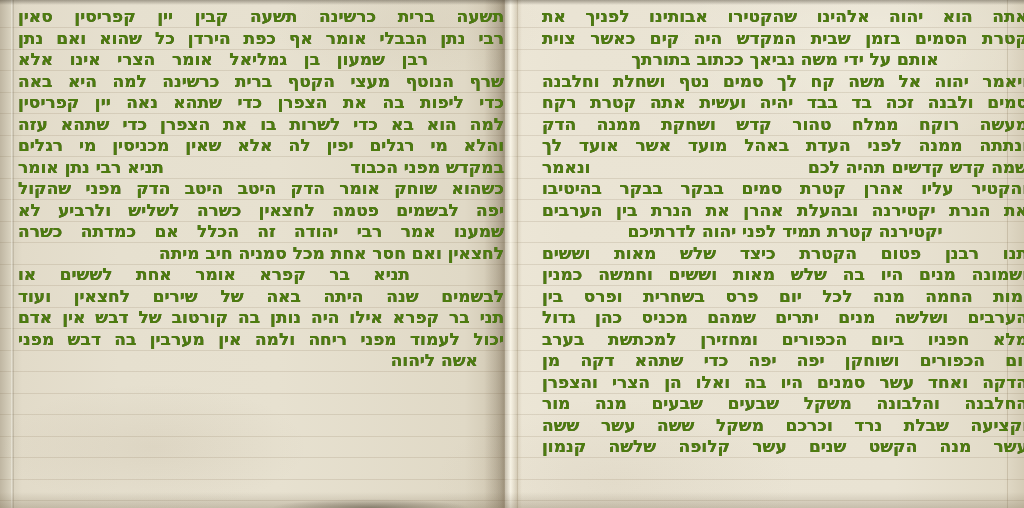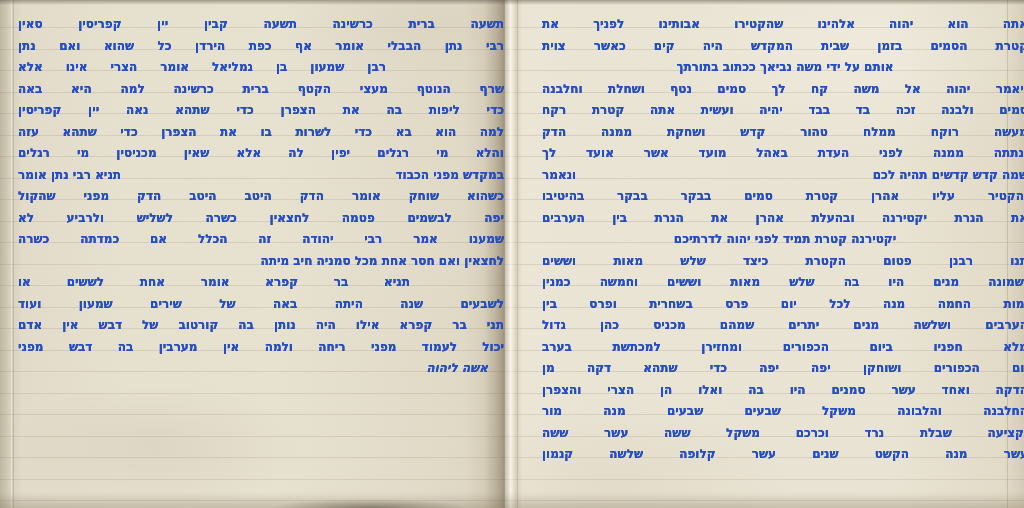--- a/index.html
+++ b/index.html
@@ -69,44 +69,44 @@
     background: linear-gradient(0deg, rgba(110,95,70,0.28), rgba(110,95,70,0));
   }
   #corner-shadow {
     top: auto; bottom: 0; left: 260px; width: 220px; height: 12px;
     background: radial-gradient(60% 100% at 50% 100%, rgba(60,52,38,0.45), rgba(60,52,38,0) 75%);
   }
 
   
   .col {
     position: absolute;
-    top: 14px;
+    top: 6px;
     width: 486px;
     direction: rtl;
     unicode-bidi: embed;
-    color: #1d4ed8;
+    color: #4d7c0f;
     font-weight: 700;
-    font-size: 12px;
+    font-size: 17px;
     line-height: 21.5px;
     text-shadow: 0 0 0.5px rgba(26,21,15,0.8);
   }
   #col-left  { left: 18px;  }
   #col-right { left: 521px; margin-left: 21px; }
 
   .ln {
     height: 21.5px;
     text-align: justify;
     text-align-last: justify;
     white-space: nowrap;
   }
   .ln.center    { text-align-last: center; padding: 0 34px; }
-  .ln.indent150 { padding-right: 118px; }
+  .ln.indent150 { padding-right: 76px; }
   .ln.indent170 { padding-right: 94px; }
   .ln.startshort { text-align-last: right; }
-  .ln.hang26    { text-align-last: right; padding-right: 16px; font-style: italic; }
+  .ln.hang26    { text-align-last: right; padding-right: 26px; }
   .ln.gap {
     display: flex;
     justify-content: space-between;
   }
 </style>
 </head>
 <body>
 
 <div id="scroll-photo">
 
@@ -159,19 +159,19 @@
     <div class="ln">והלא מי רגלים יפין לה אלא שאין מכניסין מי רגלים</div>
     <div class="ln gap">
       <span>במקדש מפני הכבוד</span>
       <span>תניא רבי נתן אומר</span>
     </div>
     <div class="ln">כשהוא שוחק אומר הדק היטב היטב הדק מפני שהקול</div>
     <div class="ln">יפה לבשמים פטמה לחצאין כשרה לשליש ולרביע לא</div>
     <div class="ln">שמענו אמר רבי יהודה זה הכלל אם כמדתה כשרה</div>
     <div class="ln startshort">לחצאין ואם חסר אחת מכל סמניה חיב מיתה</div>
     <div class="ln indent170">תניא בר קפרא אומר אחת לששים או</div>
-    <div class="ln">לשבעים שנה היתה באה של שירים שמעון ועוד</div>
+    <div class="ln">לבשמים שנה היתה באה של שירים לחצאין ועוד</div>
     <div class="ln">תני בר קפרא אילו היה נותן בה קורטוב של דבש אין אדם</div>
     <div class="ln">יכול לעמוד מפני ריחה ולמה אין מערבין בה דבש מפני</div>
     <div class="ln hang26">אשה ליהוה</div>
   </div>
 
 </div>
 
 </body></html>

